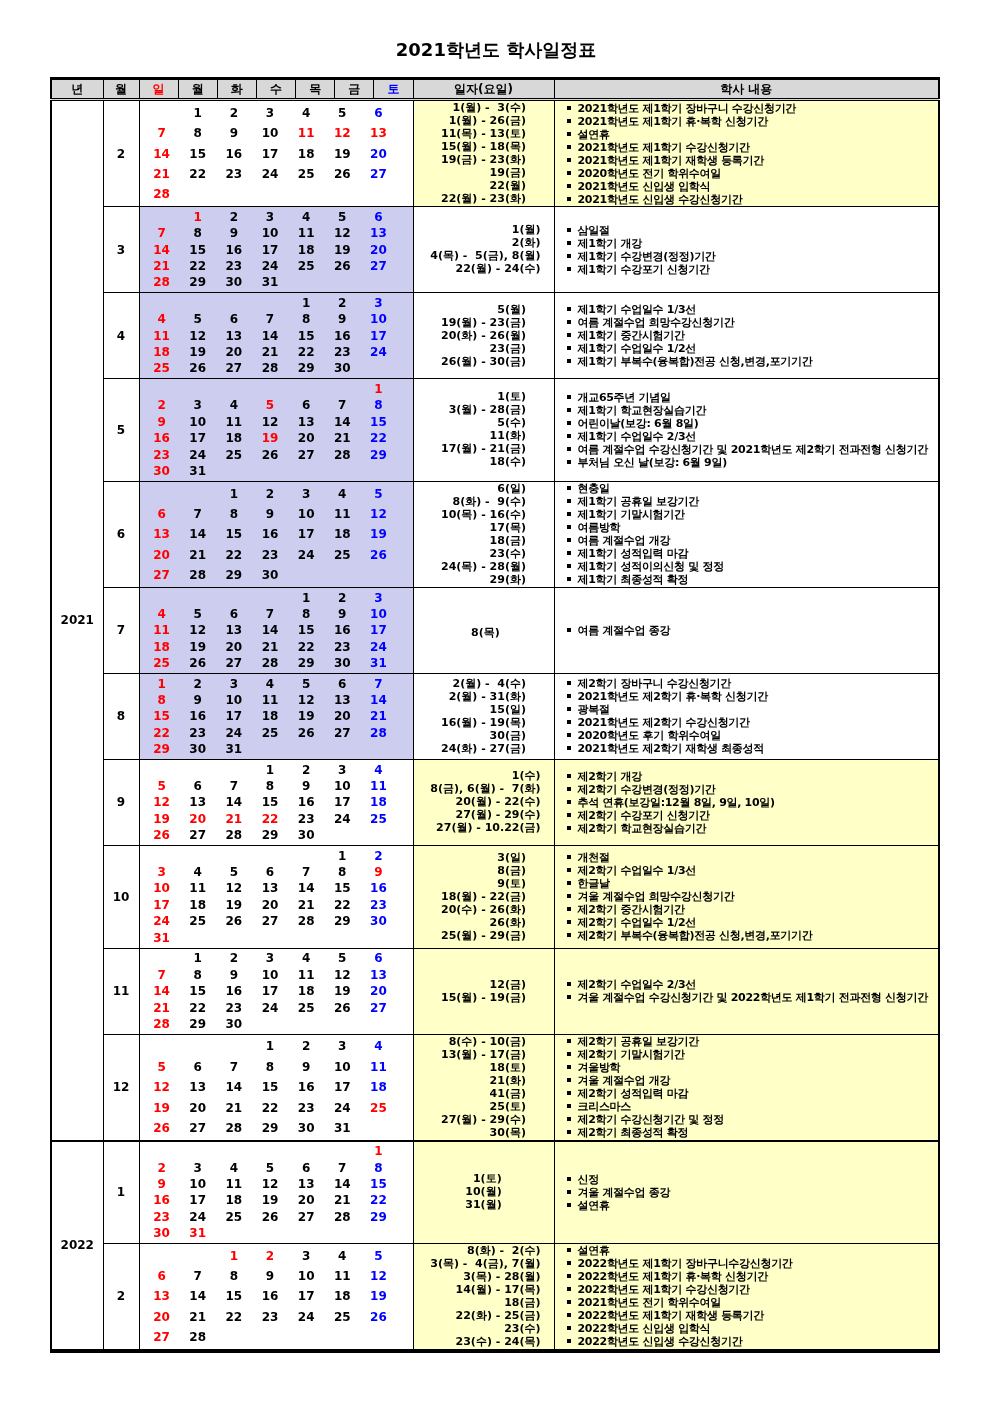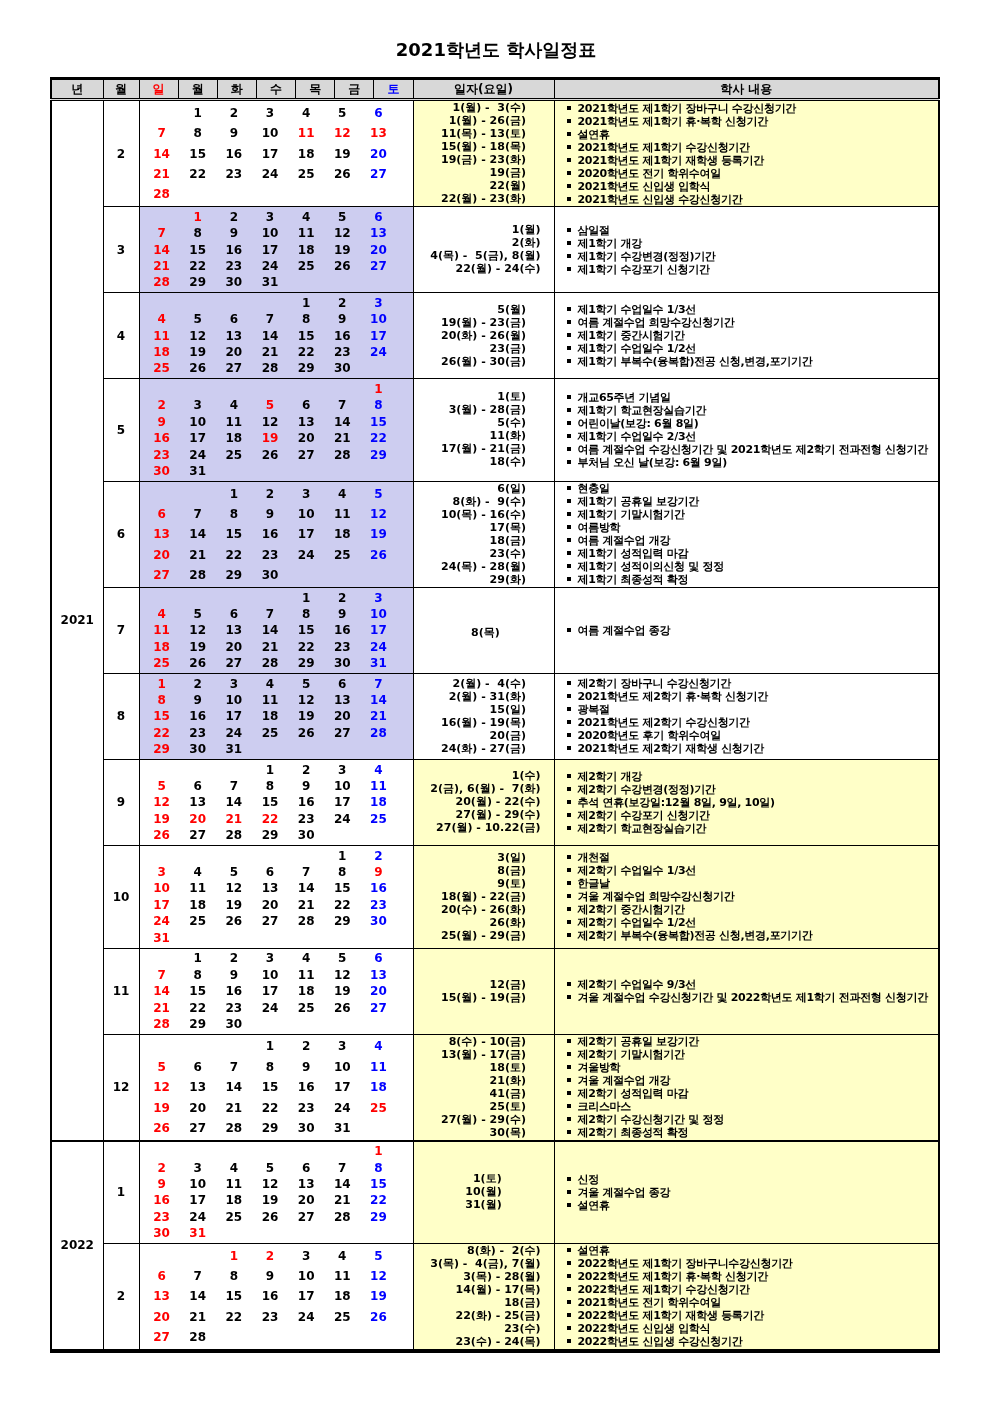--- a/index.html
+++ b/index.html
@@ -495,29 +495,29 @@
                 <b class="d-red">29</b>
                 <b>30</b>
                 <b>31</b>
                 <b></b>
                 <b></b>
                 <b></b>
                 <b></b>
               </div>
             </div>
           </td>
-          <td class="date-cell"><div class="pre-lines"><div class="date-line"> 2(월) -  4(수)</div><div class="date-line"> 2(월) - 31(화)</div><div class="date-line">15(일)</div><div class="date-line">16(월) - 19(목)</div><div class="date-line">20(금)</div><div class="date-line">24(화) - 27(금)</div></div></td>
+          <td class="date-cell"><div class="pre-lines"><div class="date-line"> 2(월) -  4(수)</div><div class="date-line"> 2(월) - 31(화)</div><div class="date-line">15(일)</div><div class="date-line">16(월) - 19(목)</div><div class="date-line">30(금)</div><div class="date-line">24(화) - 27(금)</div></div></td>
           <td class="content-cell">
             <div class="content-wrap">
               <div class="content-line"><span class="bullet-icon"></span><span>제2학기 장바구니 수강신청기간</span></div>
               <div class="content-line"><span class="bullet-icon"></span><span>2021학년도 제2학기 휴·복학 신청기간</span></div>
               <div class="content-line"><span class="bullet-icon"></span><span>광복절</span></div>
               <div class="content-line"><span class="bullet-icon"></span><span>2021학년도 제2학기 수강신청기간</span></div>
               <div class="content-line"><span class="bullet-icon"></span><span>2020학년도 후기 학위수여일</span></div>
-              <div class="content-line"><span class="bullet-icon"></span><span>2021학년도 제2학기 재학생 신청기간</span></div>
+              <div class="content-line"><span class="bullet-icon"></span><span>2021학년도 제2학기 재학생 최종성적</span></div>
             </div>
           </td>
         </tr>
         <tr style="height: 86px;">
           <td class="month-cell">9</td>
           <td class="cal-cell">
             <div class="cal-grid" style="height: 84px;">
               <div class="cal-week">
                 <b></b>
                 <b></b>
@@ -558,21 +558,21 @@
                 <b class="d-red">26</b>
                 <b>27</b>
                 <b>28</b>
                 <b>29</b>
                 <b>30</b>
                 <b></b>
                 <b></b>
               </div>
             </div>
           </td>
-          <td class="date-cell yel"><div class="pre-lines"><div class="date-line"> 1(수)</div><div class="date-line"> 2(금), 6(월) -  7(화)</div><div class="date-line">20(월) - 22(수)</div><div class="date-line">27(월) - 29(수)</div><div class="date-line">27(월) - 10.22(금)</div></div></td>
+          <td class="date-cell yel"><div class="pre-lines"><div class="date-line"> 1(수)</div><div class="date-line"> 8(금), 6(월) -  7(화)</div><div class="date-line">20(월) - 22(수)</div><div class="date-line">27(월) - 29(수)</div><div class="date-line">27(월) - 10.22(금)</div></div></td>
           <td class="content-cell yel">
             <div class="content-wrap">
               <div class="content-line"><span class="bullet-icon"></span><span>제2학기 개강</span></div>
               <div class="content-line"><span class="bullet-icon"></span><span>제2학기 수강변경(정정)기간</span></div>
               <div class="content-line"><span class="bullet-icon"></span><span>추석 연휴(보강일:12월 8일, 9일, 10일)</span></div>
               <div class="content-line"><span class="bullet-icon"></span><span>제2학기 수강포기 신청기간</span></div>
               <div class="content-line"><span class="bullet-icon"></span><span>제2학기 학교현장실습기간</span></div>
             </div>
           </td>
         </tr>
@@ -696,21 +696,21 @@
                 <b></b>
                 <b></b>
                 <b></b>
                 <b></b>
               </div>
             </div>
           </td>
           <td class="date-cell yel"><div class="pre-lines"><div class="date-line">12(금)</div><div class="date-line">15(월) - 19(금)</div></div></td>
           <td class="content-cell yel">
             <div class="content-wrap">
-              <div class="content-line"><span class="bullet-icon"></span><span>제2학기 수업일수 9/3선</span></div>
+              <div class="content-line"><span class="bullet-icon"></span><span>제2학기 수업일수 2/3선</span></div>
               <div class="content-line"><span class="bullet-icon"></span><span>겨울 계절수업 수강신청기간 및 2022학년도 제1학기 전과전형 신청기간</span></div>
             </div>
           </td>
         </tr>
         <tr style="height: 106px;">
           <td class="month-cell">12</td>
           <td class="cal-cell">
             <div class="cal-grid" style="height: 104px;">
               <div class="cal-week">
                 <b></b>

